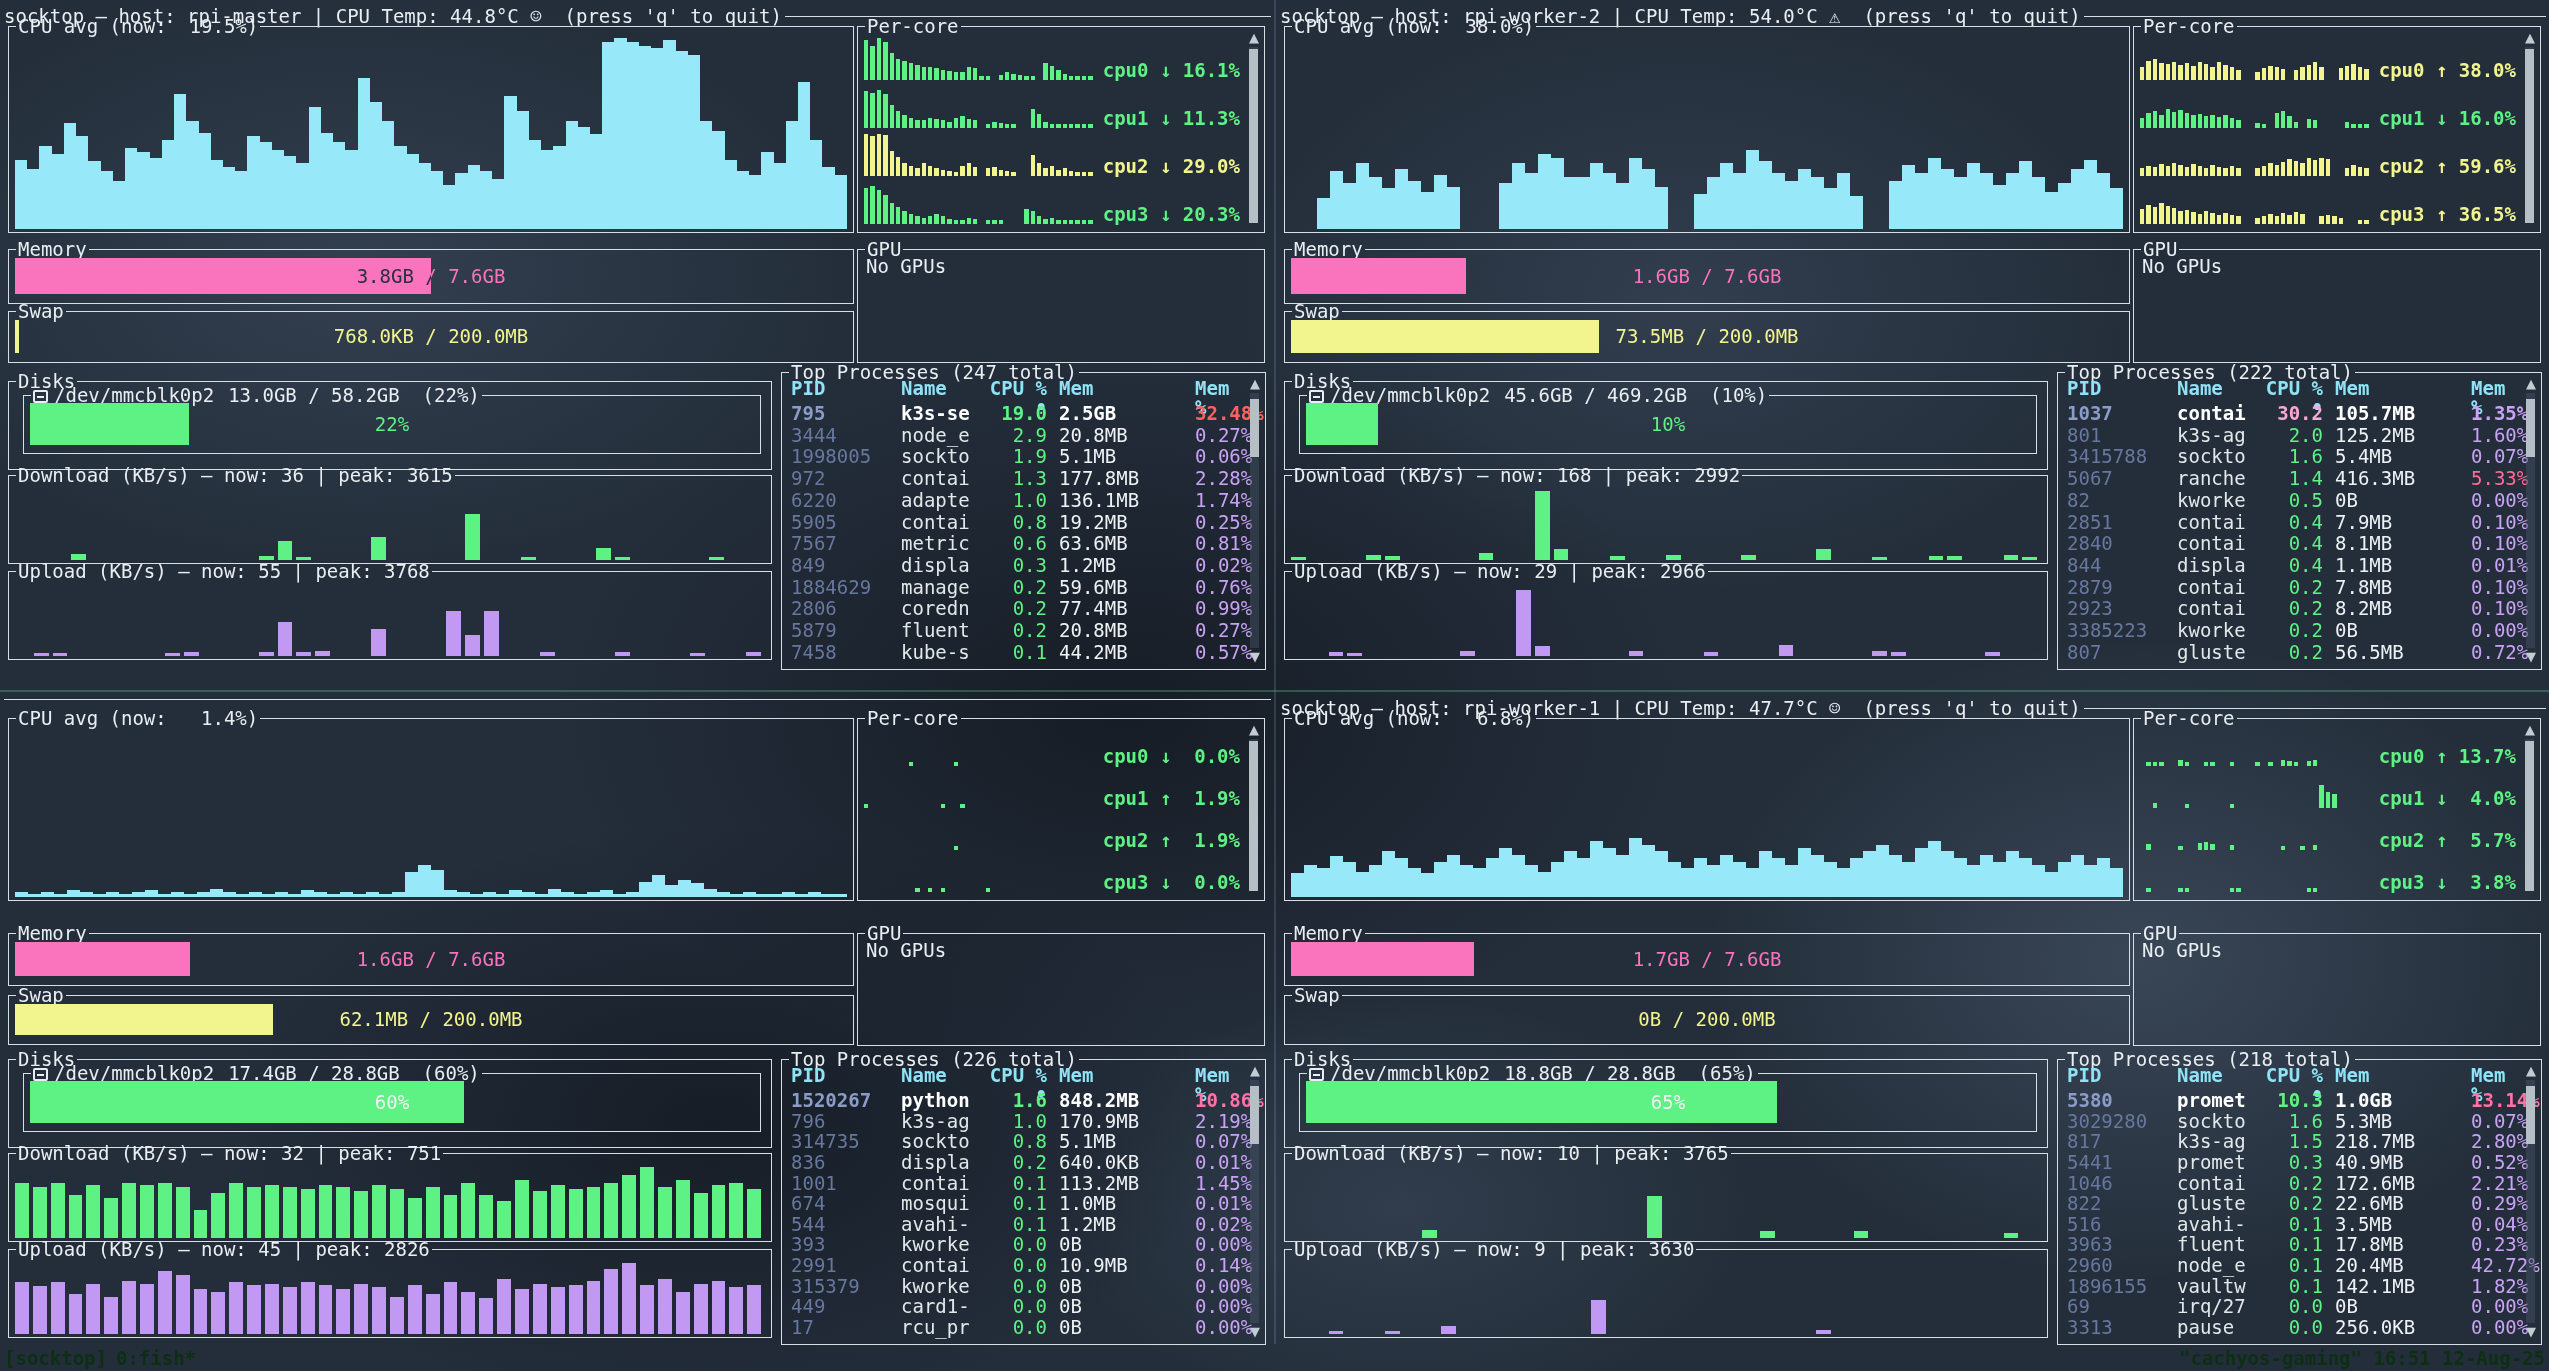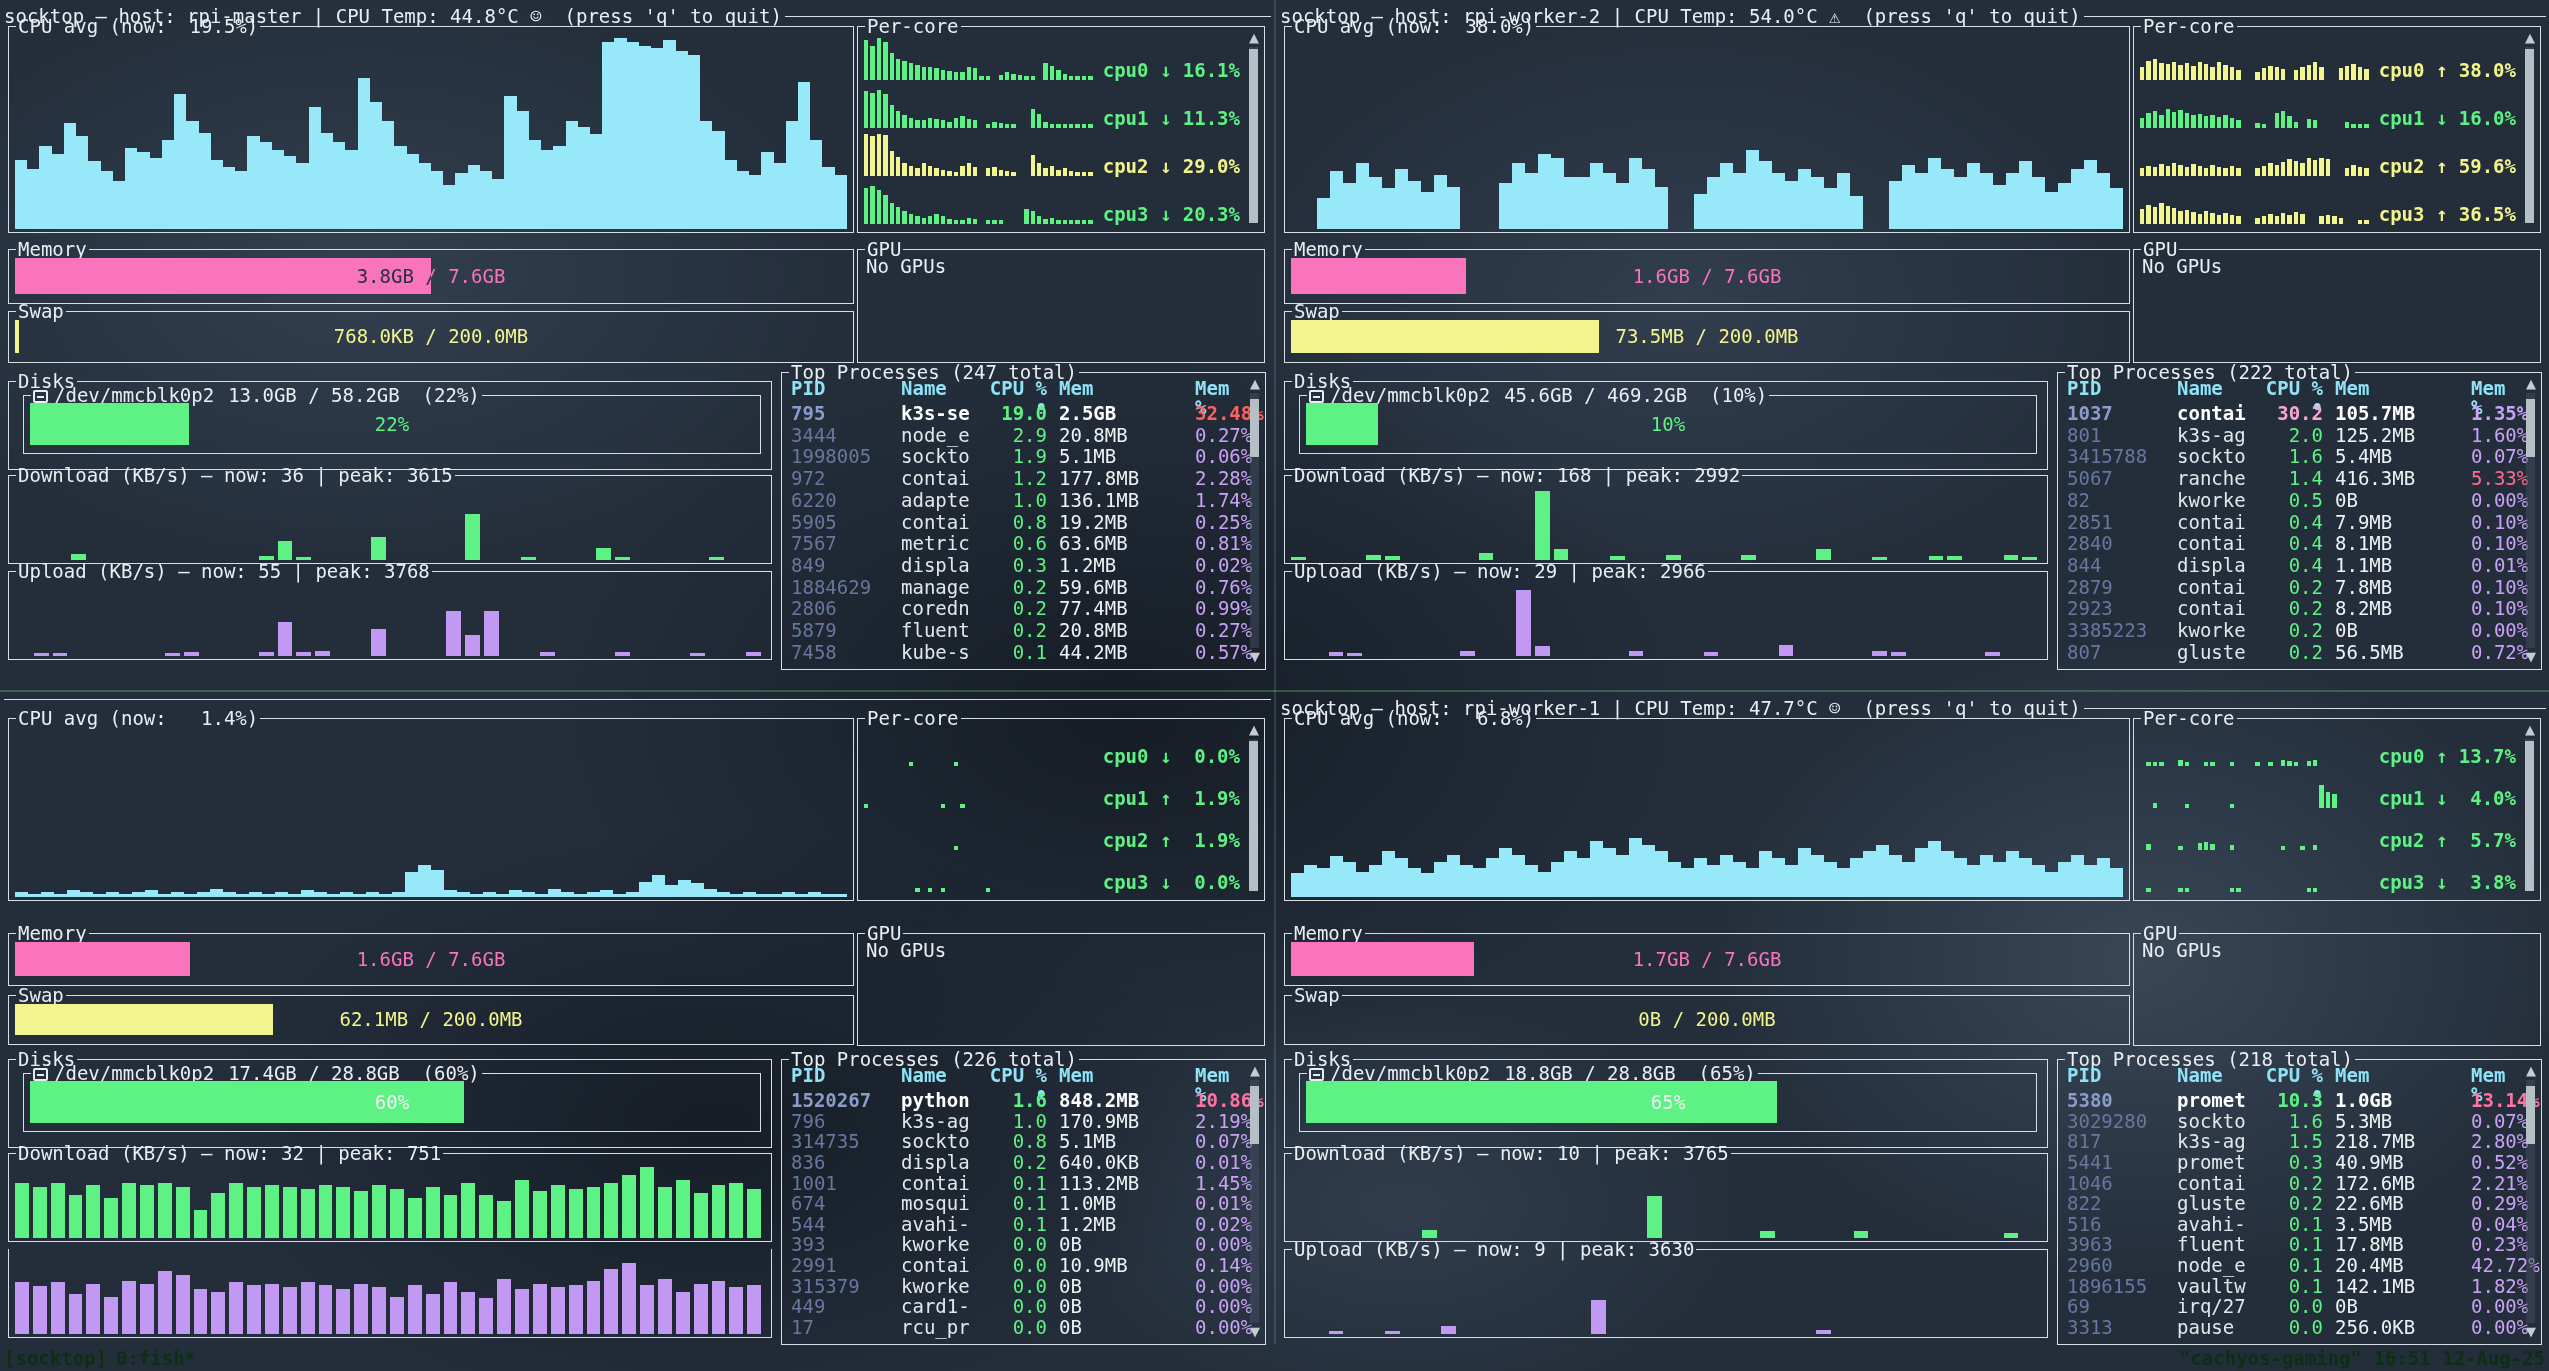--- a/index.html
+++ b/index.html
@@ -549,21 +549,21 @@
           <div class="prow">
             <span class="c-pid">1998005</span>
             <span class="c-name">sockto</span>
             <span class="c-cpu">1.9</span>
             <span class="c-mem">5.1MB</span>
             <span class="c-memp">0.06%</span>
           </div>
           <div class="prow">
             <span class="c-pid">972</span>
             <span class="c-name">contai</span>
-            <span class="c-cpu">1.2</span>
+            <span class="c-cpu">1.3</span>
             <span class="c-mem">177.8MB</span>
             <span class="c-memp">2.28%</span>
           </div>
           <div class="prow">
             <span class="c-pid">6220</span>
             <span class="c-name">adapte</span>
             <span class="c-cpu">1.0</span>
             <span class="c-mem">136.1MB</span>
             <span class="c-memp">1.74%</span>
           </div>
@@ -1507,20 +1507,25 @@
           <i class="bar" style="height: 68%; min-height: 3px; background: rgb(93, 242, 131);"></i>
           <i class="bar" style="height: 77%; min-height: 3px; background: rgb(93, 242, 131);"></i>
           <i class="bar" style="height: 60%; min-height: 3px; background: rgb(93, 242, 131);"></i>
           <i class="bar" style="height: 71%; min-height: 3px; background: rgb(93, 242, 131);"></i>
           <i class="bar" style="height: 74%; min-height: 3px; background: rgb(93, 242, 131);"></i>
           <i class="bar" style="height: 66%; min-height: 3px; background: rgb(93, 242, 131);"></i>
         </div>
     </div>
 
     <div class="panel ul-panel">
+      <div class="phead">
+          <span class="seg0"></span>
+          <span class="lbl">Upload (KB/s) — now: 45 | peak: 2826</span>
+          <span class="segf"></span>
+        </div>
       <div class="chart gapped">
           <i class="bar" style="height: 70%; min-height: 3px; background: rgb(194, 153, 242);"></i>
           <i class="bar" style="height: 64%; min-height: 3px; background: rgb(194, 153, 242);"></i>
           <i class="bar" style="height: 70%; min-height: 3px; background: rgb(194, 153, 242);"></i>
           <i class="bar" style="height: 54%; min-height: 3px; background: rgb(194, 153, 242);"></i>
           <i class="bar" style="height: 67%; min-height: 3px; background: rgb(194, 153, 242);"></i>
           <i class="bar" style="height: 49%; min-height: 3px; background: rgb(194, 153, 242);"></i>
           <i class="bar" style="height: 71%; min-height: 3px; background: rgb(194, 153, 242);"></i>
           <i class="bar" style="height: 67%; min-height: 3px; background: rgb(194, 153, 242);"></i>
           <i class="bar" style="height: 84%; min-height: 3px; background: rgb(194, 153, 242);"></i>

